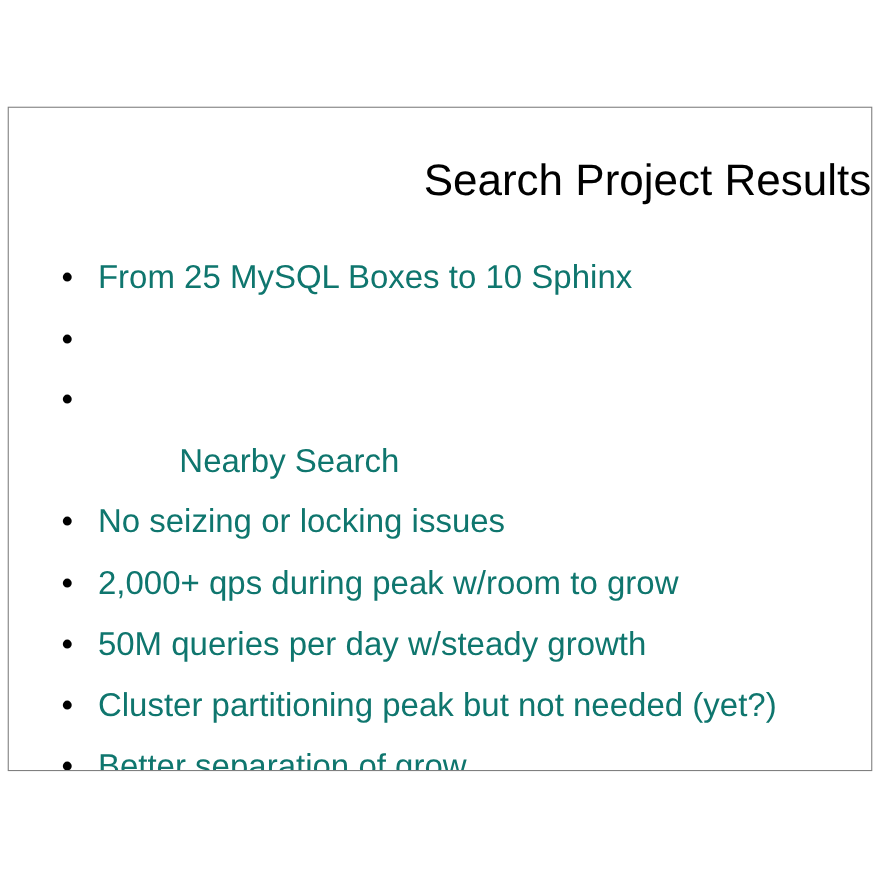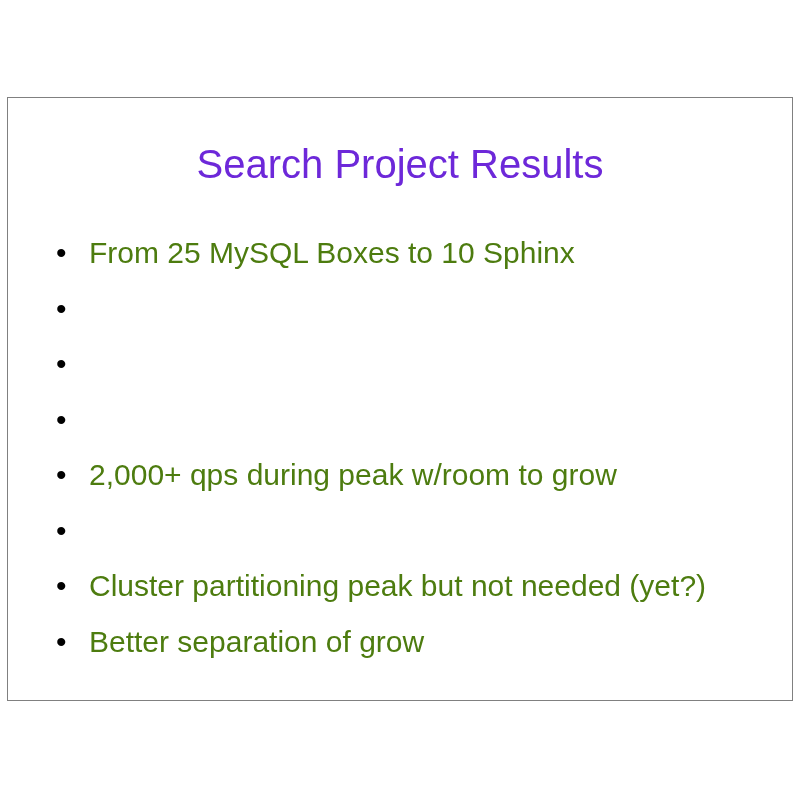--- a/index.html
+++ b/index.html
@@ -35,24 +35,24 @@
     background: #ffffff;
     overflow: hidden;
   }
 
   
   #slide-title {
     position: absolute;
     left: 0;
     top: 42px;
     width: 100%;
-    text-align: center;
+    text-align: right;
     font-size: 40px;
     line-height: 48px;
-    color: #6d28d9;
+    color: #000000;
     white-space: nowrap;
     font-weight: 400;
   }
 
   
   #bullet-list {
     position: absolute;
     left: 0;
     top: 135px;
     width: 100%;
@@ -77,21 +77,21 @@
     text-align: left;
     color: #000000;
   }
 
   .bullet-text {
     position: absolute;
     left: 81px;
     top: 0;
     font-size: 30px;
     line-height: 40px;
-    color: #4d7c0f;
+    color: #0f766e;
   }
 
   
   .bullet-row.sub .bullet-text {
     left: 155px;
   }
 </style>
 </head>
 <body>
 
@@ -109,32 +109,38 @@
       </div>
 
       <div class="bullet-row">
         <span class="bullet-marker">•</span>
       </div>
 
       <div class="bullet-row">
         <span class="bullet-marker">•</span>
       </div>
 
+      <div class="bullet-row sub">
+
+        <span class="bullet-text">Nearby Search</span>
+      </div>
 
       <div class="bullet-row">
         <span class="bullet-marker">•</span>
+        <span class="bullet-text">No seizing or locking issues</span>
       </div>
 
       <div class="bullet-row">
         <span class="bullet-marker">•</span>
         <span class="bullet-text">2,000+ qps during peak w/room to grow</span>
       </div>
 
       <div class="bullet-row">
         <span class="bullet-marker">•</span>
+        <span class="bullet-text">50M queries per day w/steady growth</span>
       </div>
 
       <div class="bullet-row">
         <span class="bullet-marker">•</span>
         <span class="bullet-text">Cluster partitioning peak but not needed (yet?)</span>
       </div>
 
       <div class="bullet-row">
         <span class="bullet-marker">•</span>
         <span class="bullet-text">Better separation of grow</span>

